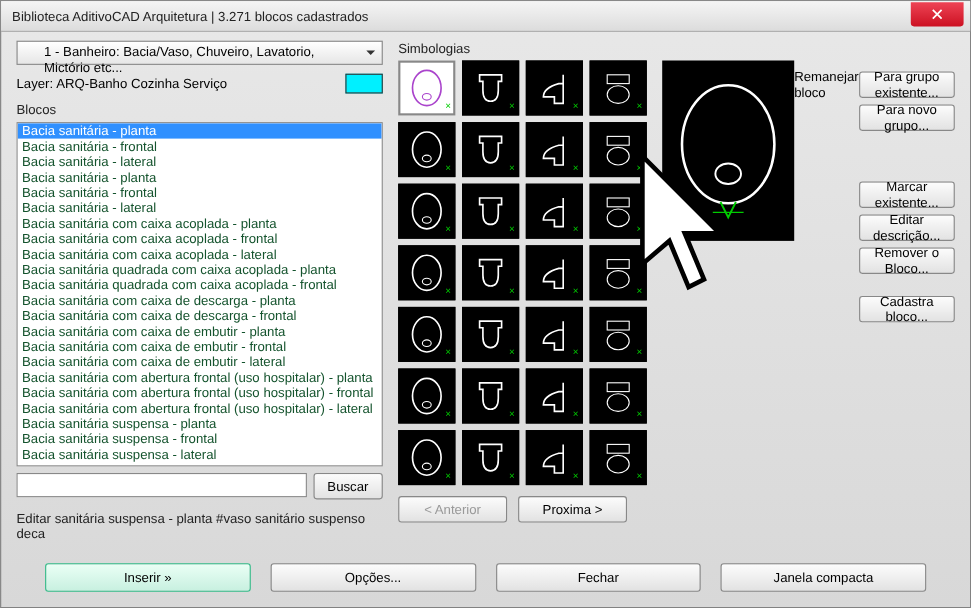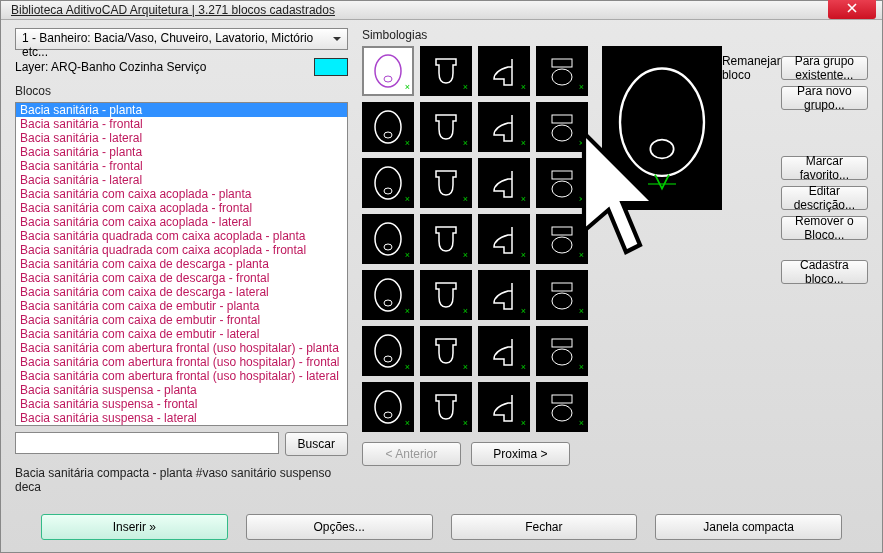--- a/index.html
+++ b/index.html
@@ -1,31 +1,31 @@
 <!DOCTYPE html>
 <html><head>
 <meta charset="utf-8">
 <style>
   * { box-sizing: border-box; font-family: "Segoe UI", Tahoma, sans-serif; font-size: 12px; }
   body { margin: 0; background: #555; padding: 0; }
   .window { width: 883px; height: 553px; background: linear-gradient(to bottom, #e8e8e8, #d8d8d8); border: 1px solid #888; display: flex; flex-direction: column; }
   .titlebar { height: 28px; background: linear-gradient(to bottom, #f5f5f5, #dcdcdc); display: flex; align-items: center; padding: 0 0 0 10px; border-bottom: 1px solid #aaa; }
-  .titlebar .title { flex: 1; color: #222; text-decoration: underline; }
+  .titlebar .title { flex: 1; color: #222; }
   .close-btn { width: 48px; height: 22px; background: linear-gradient(to bottom, #e45, #c12); color: #fff; display: flex; align-items: center; justify-content: center; border-radius: 0 0 3px 3px; margin-right: 6px; margin-top: -4px; cursor: pointer; }
   .close-btn svg { width: 10px; height: 10px; }
   .body { flex: 1; display: flex; padding: 8px 14px 10px 14px; gap: 14px; }
   .left-col { width: 368px; display: flex; flex-direction: column; }
   .right-col { flex: 1; display: flex; flex-direction: column; }
   .section-label { margin-bottom: 4px; color: #222; }
-  .combo { width: 100%; height: 22px; border: 1px solid #888; background: linear-gradient(to bottom,#fff,#e6e6e6); padding: 2px 22px 2px 6px; position: relative; cursor: pointer; }
+  .combo { width: 100%; height: 22px; border: 1px solid #888; background: linear-gradient(to bottom,#fff,#e6e6e6); padding: 2px 22px 2px 24px; position: relative; cursor: pointer; }
   .combo::after { content: ""; position: absolute; right: 6px; top: 8px; border: 4px solid transparent; border-top-color: #333; }
   .layer-row { display: flex; align-items: center; margin: 8px 0 8px 0; gap: 8px; }
   .layer-row .swatch { width: 34px; height: 18px; background: #00f0ff; border: 1px solid #333; }
   .listbox { flex: 1; border: 1px solid #888; background: #fff; overflow-y: scroll; position: relative; }
-  .listbox .item { padding: 0 4px; color: #be185d; white-space: nowrap; line-height: 14px; cursor: pointer; }
+  .listbox .item { padding: 0 4px; color: #14532d; white-space: nowrap; line-height: 14px; cursor: pointer; }
   .listbox .item.selected { background: #3090ff; color: #fff; }
   .search-row { display: flex; gap: 6px; margin-top: 6px; }
   .search-row input { flex: 1; height: 22px; border: 1px solid #888; padding: 2px 4px; background: #fff; }
   .btn { height: 24px; border: 1px solid #888; background: linear-gradient(to bottom,#fcfcfc,#e2e2e2); padding: 0 12px; cursor: pointer; border-radius: 3px; display: inline-flex; align-items: center; justify-content: center; }
   .btn.highlight { border: 1px solid #3b8; background: linear-gradient(to bottom,#eafff5,#c8f0e0); }
   .status-line { margin-top: 10px; color: #222; }
   .thumb-grid { display: grid; grid-template-columns: repeat(4, 52px); grid-auto-rows: 50px; gap: 6px; }
   .thumb { background: #000; border: 2px solid #000; display: flex; align-items: center; justify-content: center; position: relative; cursor: pointer; }
   .thumb.selected { background: #fff; border-color: #888; }
   .thumb svg { width: 40px; height: 40px; }
@@ -77,38 +77,37 @@
           <div class="item">Bacia sanitária - planta</div>
           <div class="item">Bacia sanitária - frontal</div>
           <div class="item">Bacia sanitária - lateral</div>
           <div class="item">Bacia sanitária com caixa acoplada - planta</div>
           <div class="item">Bacia sanitária com caixa acoplada - frontal</div>
           <div class="item">Bacia sanitária com caixa acoplada - lateral</div>
           <div class="item">Bacia sanitária quadrada com caixa acoplada - planta</div>
           <div class="item">Bacia sanitária quadrada com caixa acoplada - frontal</div>
           <div class="item">Bacia sanitária com caixa de descarga - planta</div>
           <div class="item">Bacia sanitária com caixa de descarga - frontal</div>
-          <div class="item">Bacia sanitária com caixa de descarga - lateral</div>
           <div class="item">Bacia sanitária com caixa de embutir - planta</div>
           <div class="item">Bacia sanitária com caixa de embutir - frontal</div>
           <div class="item">Bacia sanitária com caixa de embutir - lateral</div>
           <div class="item">Bacia sanitária com abertura frontal (uso hospitalar) - planta</div>
           <div class="item">Bacia sanitária com abertura frontal (uso hospitalar) - frontal</div>
           <div class="item">Bacia sanitária com abertura frontal (uso hospitalar) - lateral</div>
           <div class="item">Bacia sanitária suspensa - planta</div>
           <div class="item">Bacia sanitária suspensa - frontal</div>
           <div class="item">Bacia sanitária suspensa - lateral</div>
         </div>
 
       <div class="search-row">
         <input type="text" value="" style="">
         <button class="btn">Buscar</button>
       </div>
 
-      <div class="status-line">Bacia sanitária compacta - planta     #vaso sanitário suspenso deca</div>
+      <div class="status-line">Editar sanitária suspensa - planta     #vaso sanitário suspenso deca</div>
     </div>
 
     <div class="right-col">
       <div class="section-label">Simbologias</div>
 
       <div class="right-top-row">
         <div class="thumb-grid" id="thumb-grid">
             <div class="thumb selected">
               <svg viewBox="0 0 40 40">
                 <ellipse cx="20" cy="20" rx="13" ry="16" fill="none" stroke="#a4c" stroke-width="1.5"></ellipse>
@@ -304,21 +303,21 @@
               <svg width="14" height="20" viewBox="0 0 14 20">
                   <path d="M1 1 L1 15 L4.5 12 L7 18 L9 17 L6.5 11 L11 11 Z" fill="#fff" stroke="#000" stroke-width="0.6"></path>
                 </svg>
             </span>
           </div>
           <div class="remanejar-label">Remanejar bloco</div>
           <div class="right-buttons">
             <button class="btn">Para grupo existente...</button>
             <button class="btn">Para novo grupo...</button>
             <div class="spacer"></div>
-            <button class="btn">Marcar favorito...</button>
+            <button class="btn">Marcar existente...</button>
             <button class="btn">Editar descrição...</button>
             <button class="btn">Remover o Bloco...</button>
             <div style="height:8px"></div>
             <button class="btn">Cadastra bloco...</button>
           </div>
         </div>
       </div>
 
       <div class="nav-row" style="width:208px">
         <button class="btn disabled">&lt; Anterior</button>

